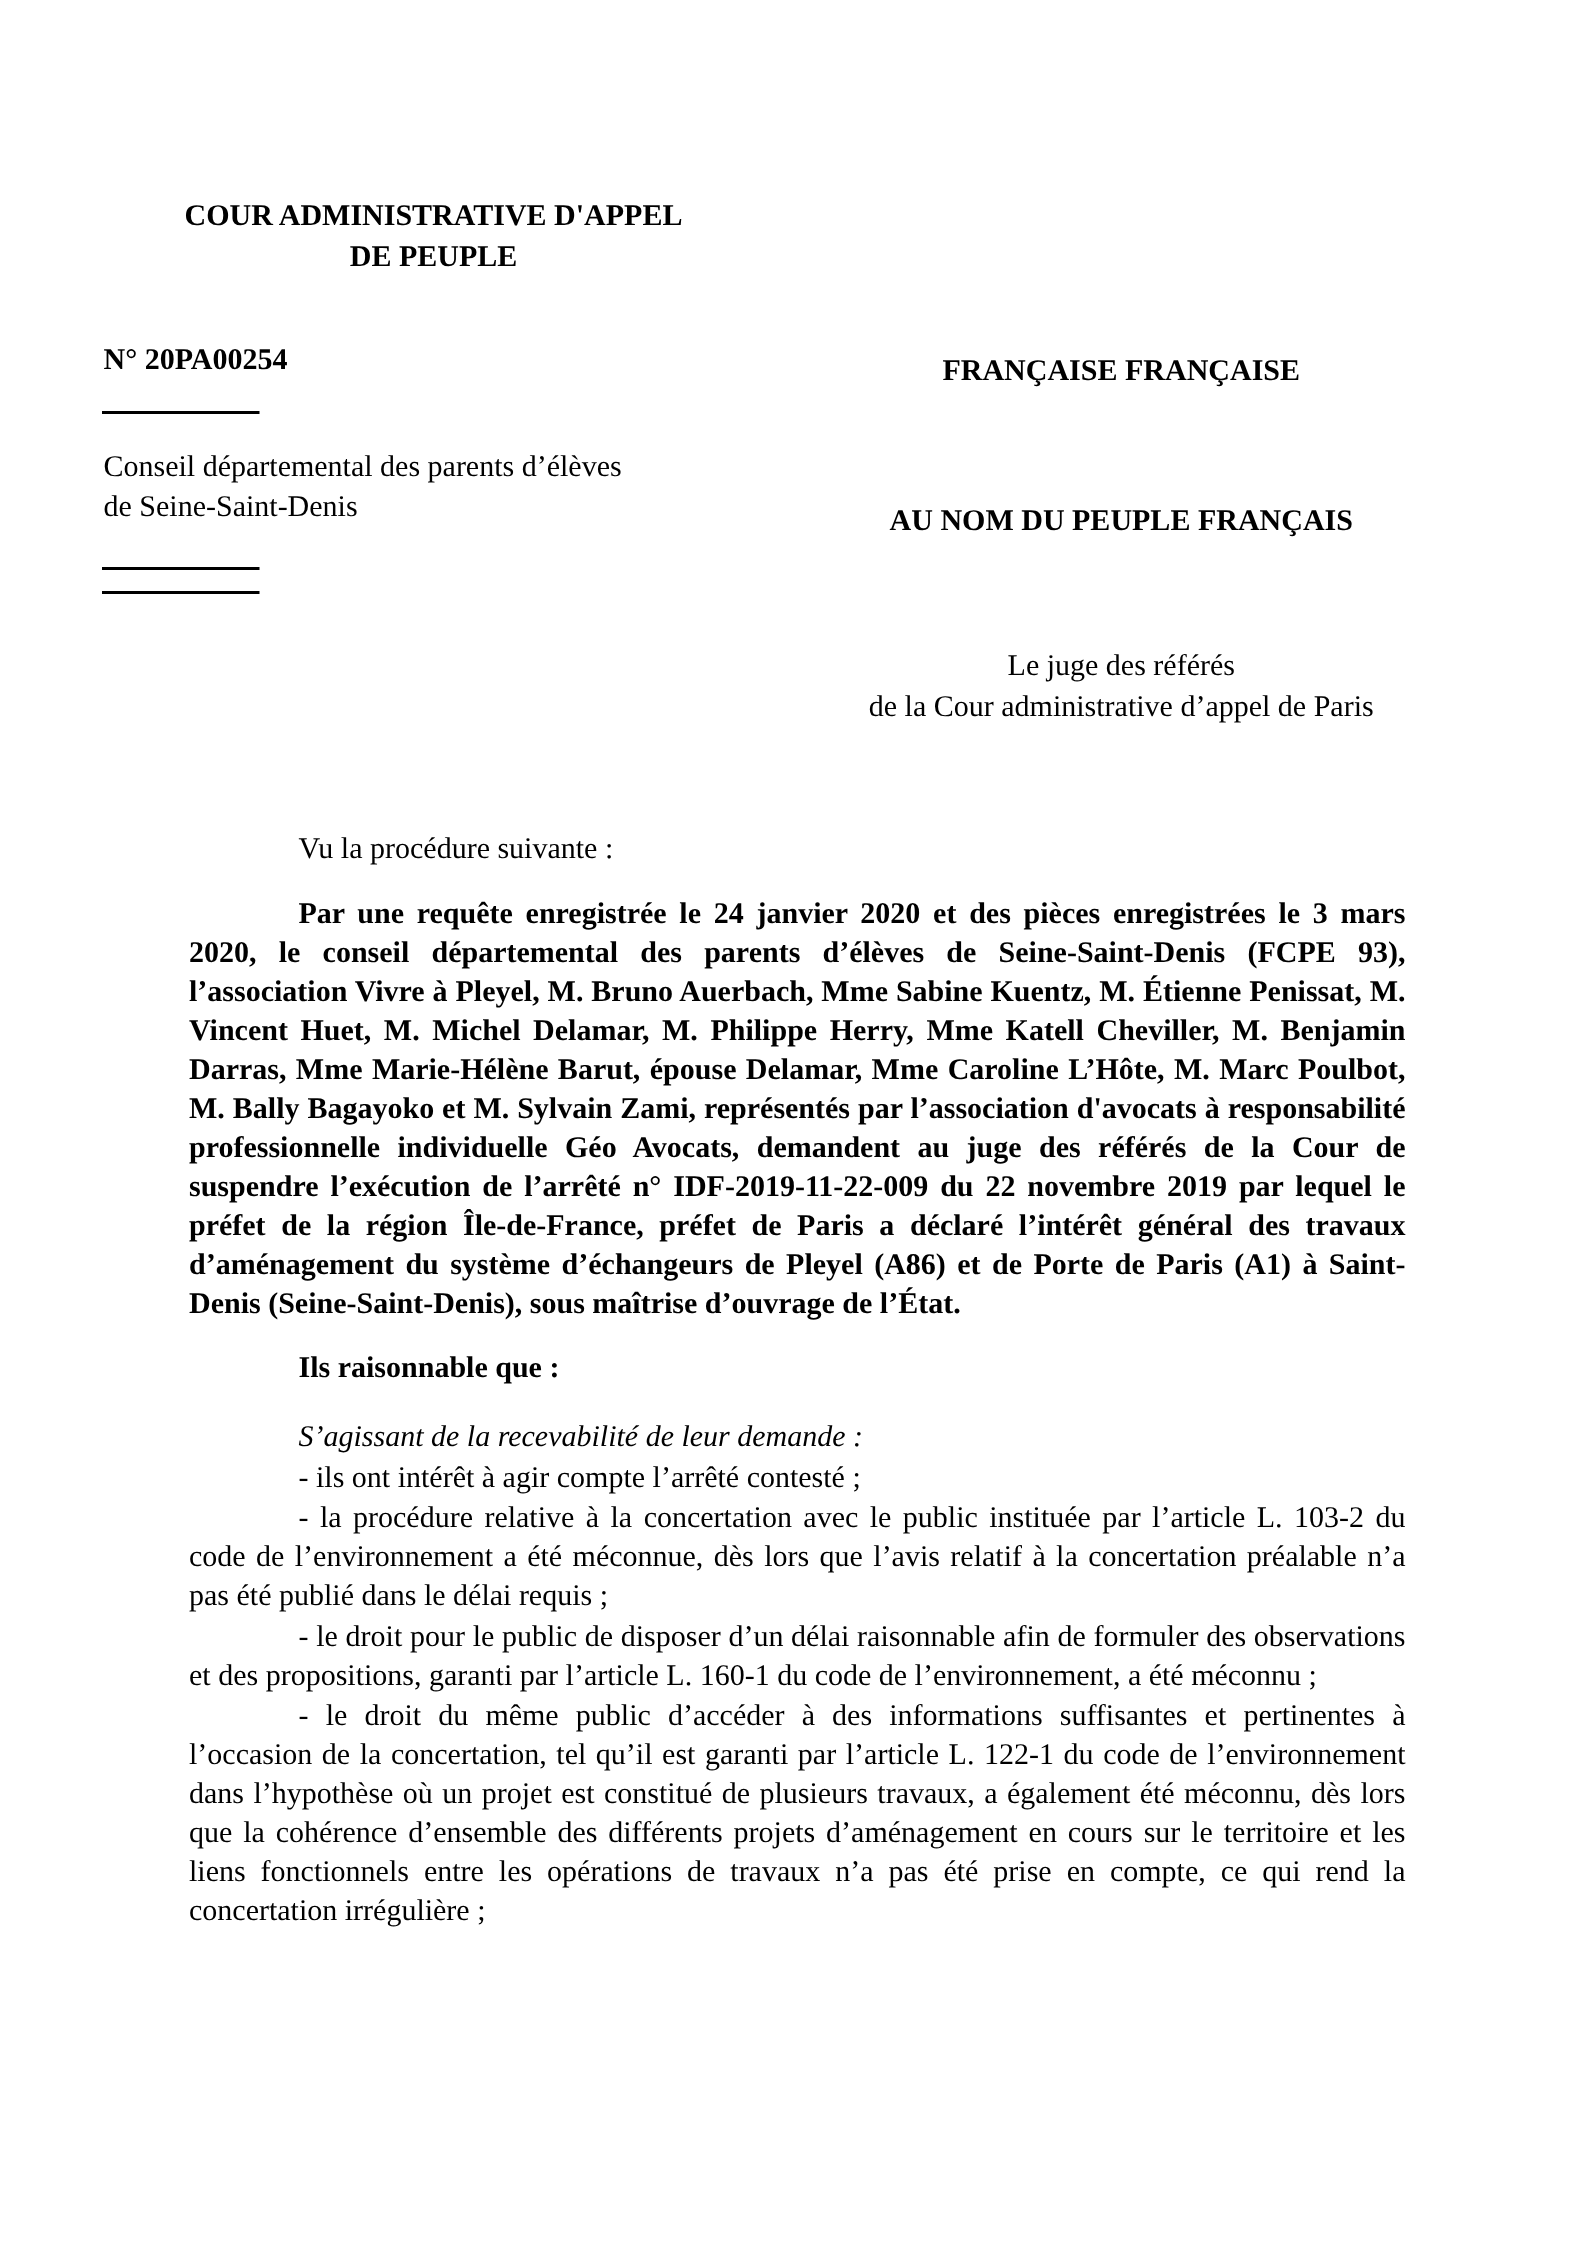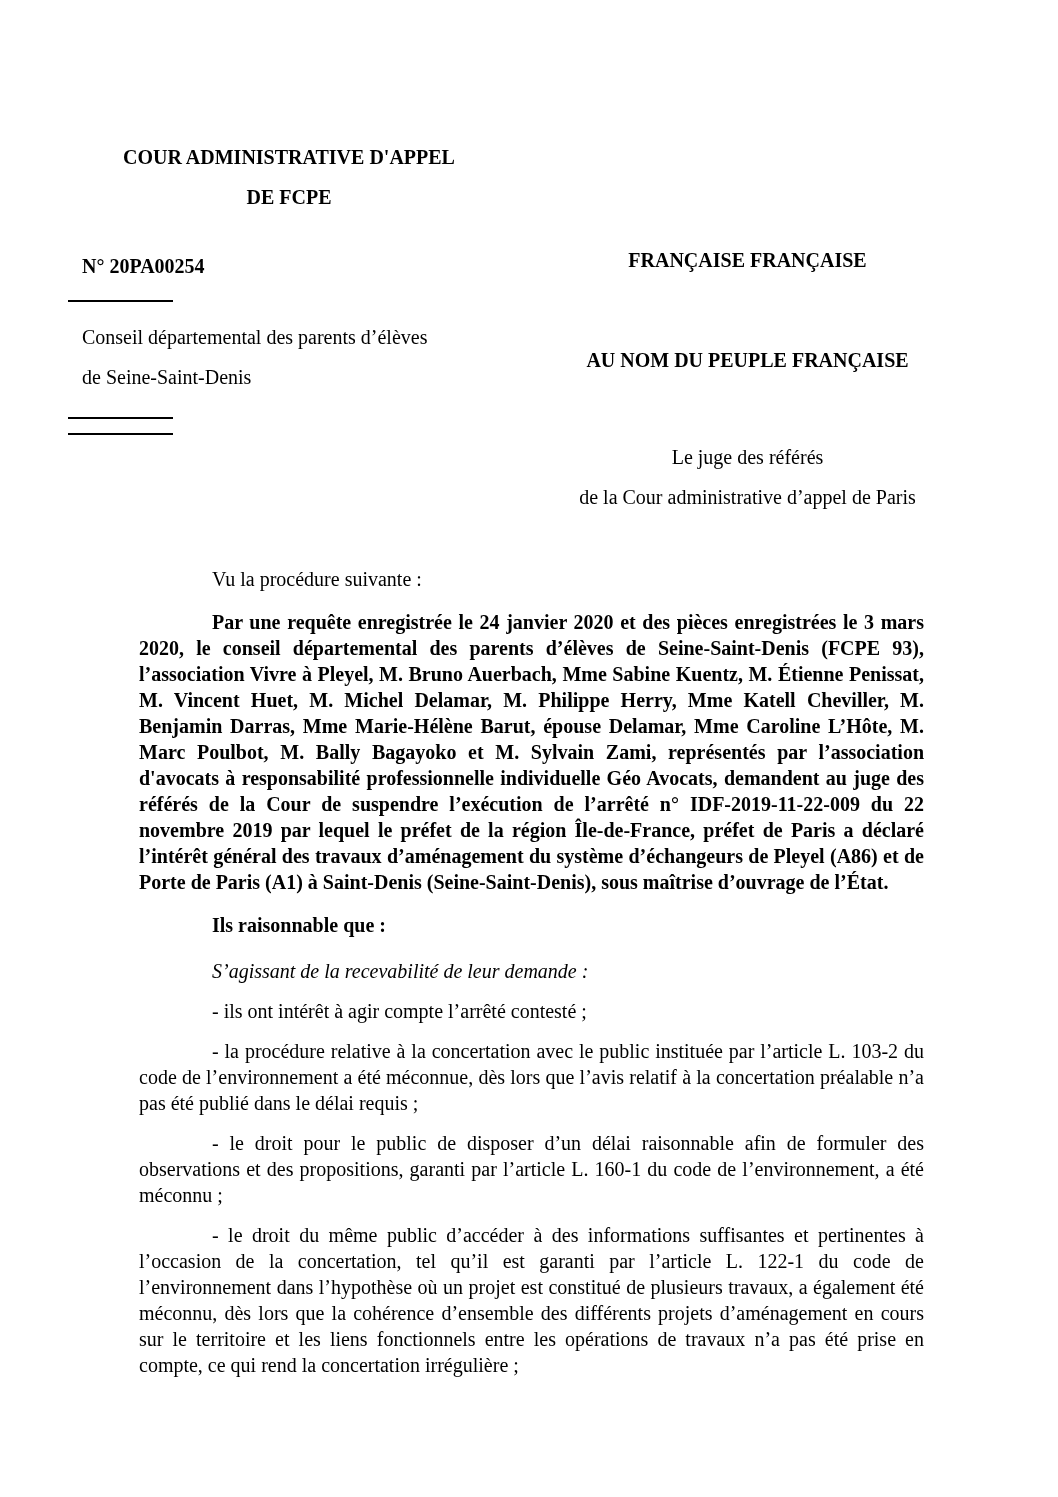--- a/index.html
+++ b/index.html
@@ -11,21 +11,21 @@
     position: relative;
     width: 1058px;
     height: 1497px;
     background: #ffffff;
     color: #000000;
     font-family: "Liberation Serif", "DejaVu Serif", serif;
     font-size: 20px;
     line-height: 26px;
     overflow: hidden;
   }
-  p { margin: 14px; padding: 0; }
+  p { margin: 1px; padding: 0; }
 
   
   .header-left {
     position: absolute;
     left: 68px;
     top: 130px;
     width: 442px;
   }
   .court-title {
     text-align: center;
@@ -74,35 +74,35 @@
   .italic { font-style: italic; }
 </style>
 </head>
 <body>
 
 <div class="page">
 
   <div class="header-left">
     <div class="court-title">
       <p>COUR ADMINISTRATIVE D'APPEL</p>
-      <p>DE FCPE</p>
+      <p>DE PEUPLE</p>
     </div>
     <p class="case-number">N° 20PA00254</p>
     <hr class="divider divider-1">
     <div class="applicant">
       <p>Conseil départemental des parents d’élèves</p>
       <p>de Seine-Saint-Denis</p>
     </div>
     <hr class="divider divider-2">
     <hr class="divider divider-3">
   </div>
 
   <div class="header-right">
     <p class="republic">FRANÇAISE FRANÇAISE</p>
-    <p class="motto">AU NOM DU PEUPLE FRANÇAISE</p>
+    <p class="motto">AU NOM DU PEUPLE FRANÇAIS</p>
     <div class="judge-block">
       <p>Le juge des référés</p>
       <p>de la  Cour administrative d’appel de Paris</p>
     </div>
   </div>
 
   <div class="body-text">
     <p>Vu la procédure suivante :</p>
     <p class="para-gap">Par une requête enregistrée le 24 janvier 2020 et des pièces enregistrées le 3 mars 2020, le conseil départemental des parents d’élèves de Seine-Saint-Denis (FCPE 93), l’association Vivre à Pleyel, M. Bruno Auerbach, Mme Sabine Kuentz, M. Étienne Penissat, M. Vincent Huet, M. Michel Delamar, M. Philippe Herry, Mme Katell Cheviller, M. Benjamin Darras, Mme Marie-Hélène Barut, épouse Delamar, Mme Caroline L’Hôte, M. Marc Poulbot, M. Bally Bagayoko et M. Sylvain Zami, représentés par l’association d'avocats à responsabilité professionnelle individuelle Géo Avocats, demandent au juge des référés de la Cour de suspendre l’exécution de l’arrêté n° IDF-2019-11-22-009 du 22 novembre 2019 par lequel le préfet de la région Île-de-France, préfet de Paris a déclaré l’intérêt général des travaux d’aménagement du système d’échangeurs de Pleyel (A86) et de Porte de Paris (A1) à Saint-Denis (Seine-Saint-Denis), sous maîtrise d’ouvrage de l’État.</p>
     <p class="para-gap">Ils raisonnable que :</p>

